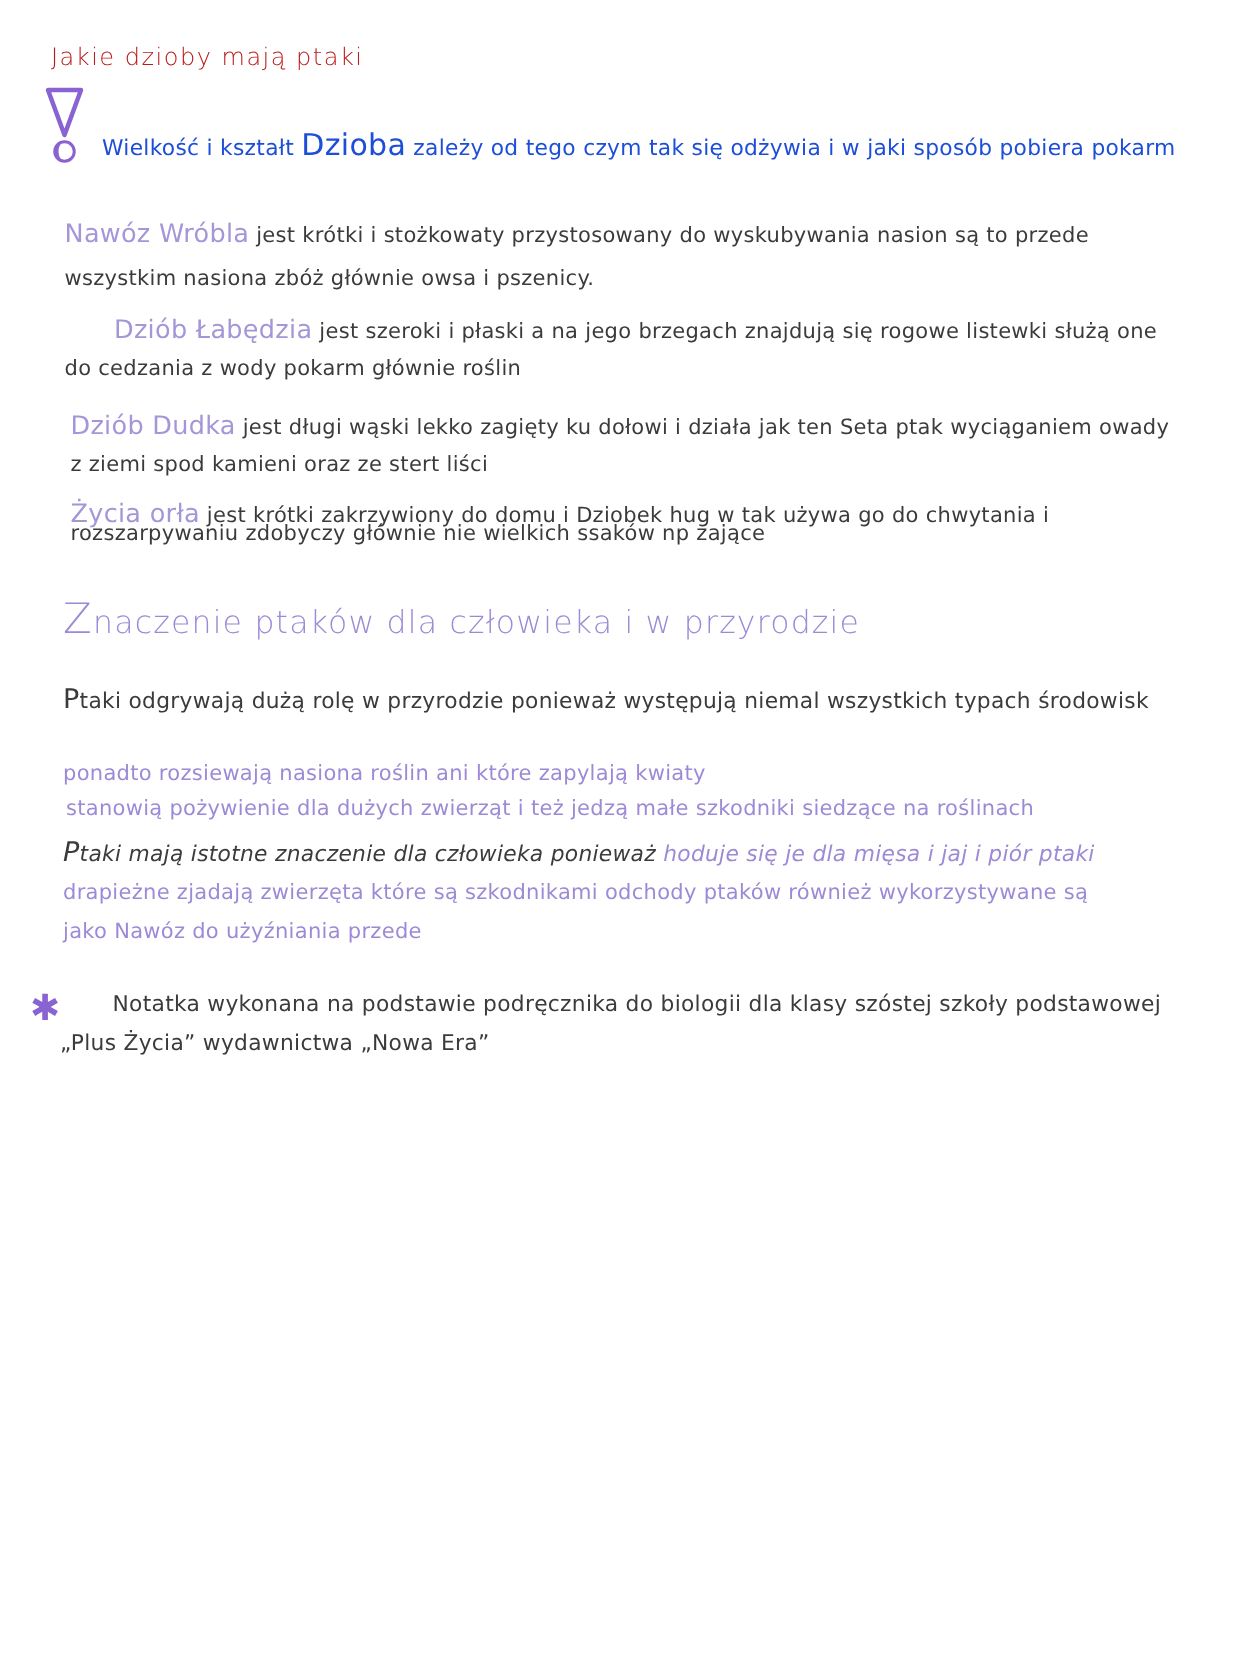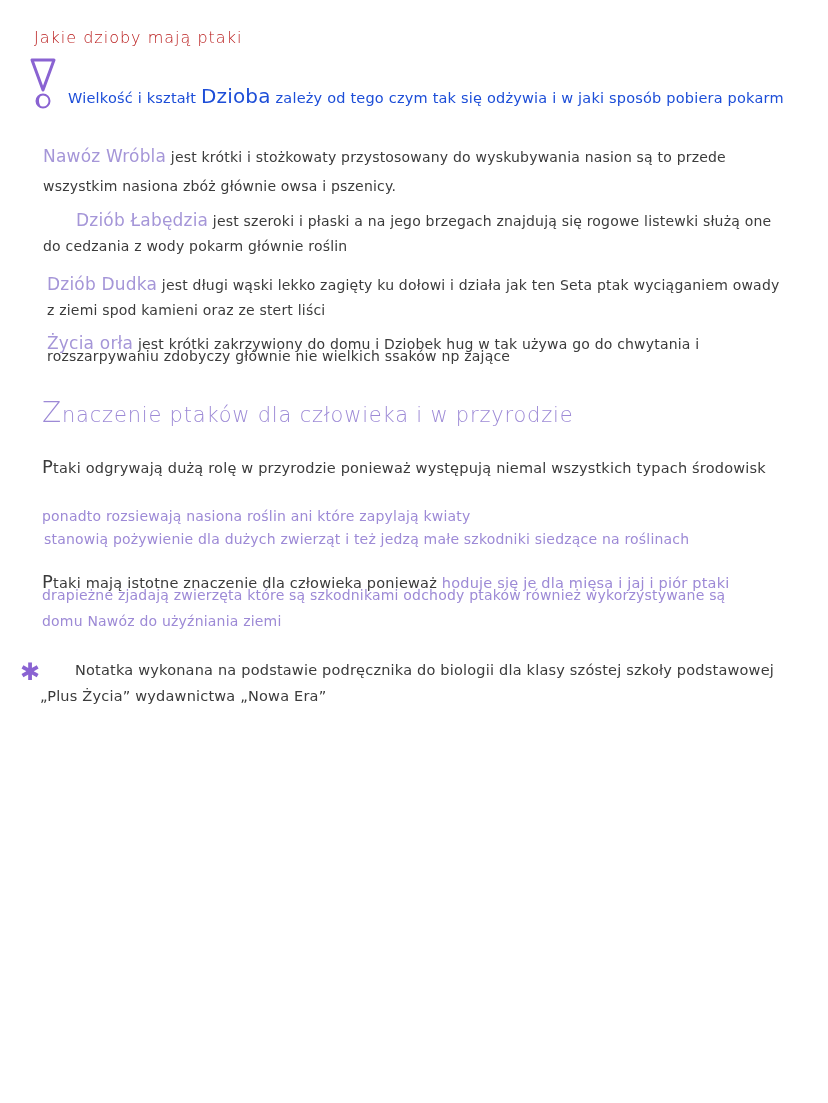--- a/index.html
+++ b/index.html
@@ -66,23 +66,23 @@
   <div class="line h2">
     <span class="first">Z</span><span>naczenie ptaków dla człowieka i w przyrodzie</span>
   </div>
 
   <div class="line p" style="left:42px; top:456px; font-size:14.5px;">
     <span style="font-size:18px;">P</span><span id="p1l1">taki odgrywają dużą rolę w przyrodzie ponieważ występują niemal wszystkich typach środowisk</span>
   </div>
   <div class="line p lav" style="left:44px; top:486px;margin-top:45px;">stanowią pożywienie dla dużych zwierząt i też jedzą małe szkodniki siedzące na roślinach</div>
   <div class="line p lav" style="left:42px; top:508px;">ponadto rozsiewają nasiona roślin ani które zapylają kwiaty</div>
 
-  <div class="line p" style="left:42px; top:571px; font-size:14.5px;">
+  <div class="line p" style="left:42px; top:558px; font-size:14.5px;font-style:italic;">
     <span style="font-size:18px;">P</span><span id="p2l1">taki mają istotne znaczenie dla człowieka ponieważ </span><span class="lav">hoduje się je dla mięsa i jaj i piór ptaki</span>
   </div>
   <div class="line p lav" style="left:42px; top:587px;">drapieżne zjadają zwierzęta które są szkodnikami odchody ptaków również wykorzystywane są</div>
-  <div class="line p lav" style="left:42px; top:613px;">domu Nawóz do użyźniania ziemi</div>
+  <div class="line p lav" style="left:42px; top:613px;">jako Nawóz do użyźniania przede</div>
 
   <div class="star">✱</div>
   <div class="line footnote" style="left:46px; top:662px;margin-left:29px;">Notatka wykonana na podstawie podręcznika do biologii dla klasy szóstej szkoły podstawowej</div>
   <div class="line footnote" style="left:40px; top:688px;">„Plus Życia” wydawnictwa „Nowa Era”</div>
 
 </div>
 
 </body></html>

